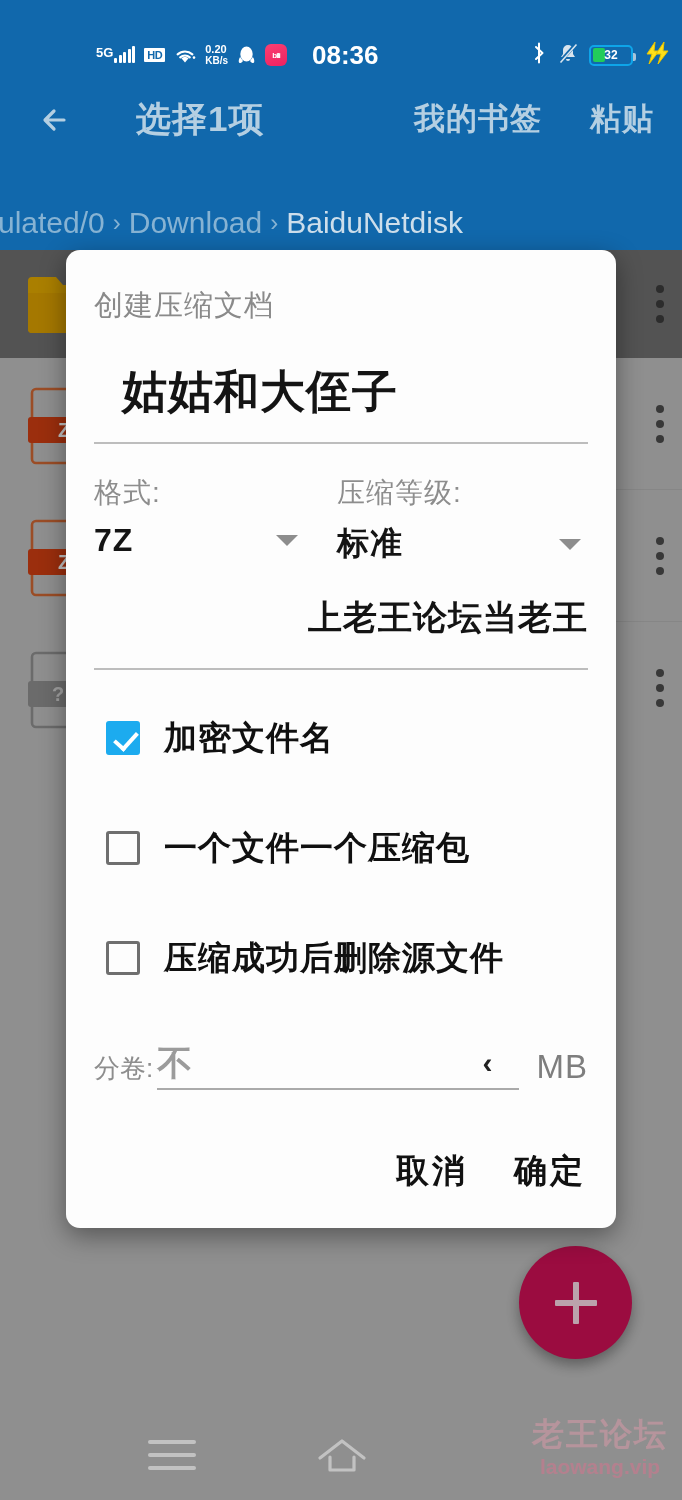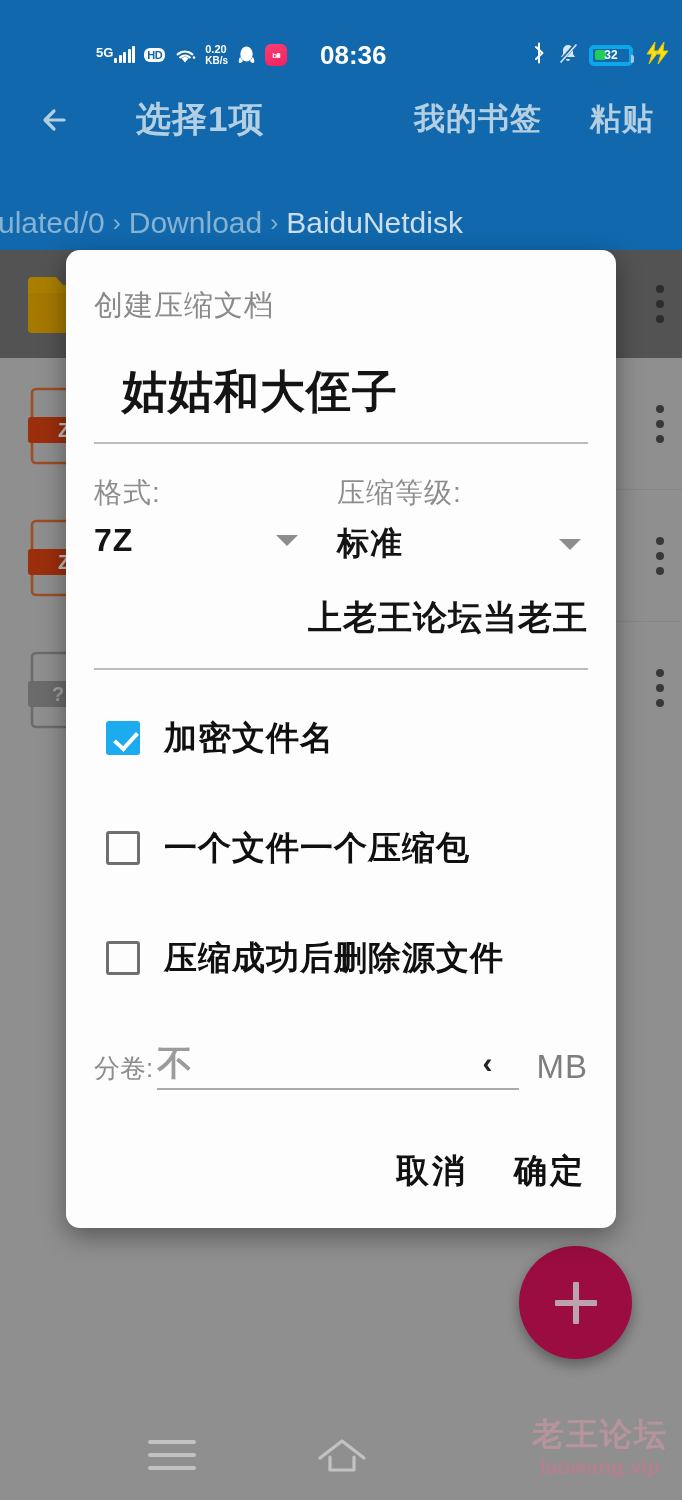--- a/index.html
+++ b/index.html
@@ -35,35 +35,35 @@
   .g5 { color:#fff; font-size:13px; font-weight:bold; line-height:11px; align-self:flex-start;}
   .bars { display:flex; align-items:flex-end; gap:1.5px; height:16px; }
   .bars i { display:block; width:3px; background:#fff; border-radius:1px; }
   .bars i:nth-child(1){height:5px}
   .bars i:nth-child(2){height:8px}
   .bars i:nth-child(3){height:11px}
   .bars i:nth-child(4){height:14px}
   .bars i:nth-child(5){height:17px}
   .hd {
     background:#fff; color:#1168ac; font-size:11px; font-weight:bold;
-    border-radius:6px; padding:1px 3px; line-height:12px; letter-spacing:-0.5px;
+    border-radius:1px; padding:1px 3px; line-height:12px; letter-spacing:-0.5px;
   }
   .wifi { width:22px; height:17px; position:relative; }
   .speed { color:#fff; font-size:11px; font-weight:bold; line-height:11px; }
   .speed .u { font-size:10px; font-weight:bold; }
   .qq { width:19px; height:21px; }
   .applogo {
     width:22px; height:22px; border-radius:6px;
     background:linear-gradient(160deg,#fb3f72,#ee2161);
     display:flex; align-items:center; justify-content:center;
     color:#fff; font-size:8px; font-weight:bold; letter-spacing:-1px;
   }
-  .clock { color:#fff; font-size:26px; font-weight:bold; margin-left:24px; letter-spacing:0px; }
+  .clock { color:#fff; font-size:26px; font-weight:bold; margin-left:16px; letter-spacing:0px; }
   .batt {
-    width:44px; height:21px; border:4px solid #0ea5e9; border-radius:5px;
+    width:44px; height:21px; border:2px solid #0ea5e9; border-radius:5px;
     position:relative; display:flex; align-items:center; padding:1.5px;
   }
   .batt::after{
     content:""; position:absolute; right:-5px; top:6px; width:3px; height:8px;
     background:#a9c5da; border-radius:0 2px 2px 0;
   }
   .batt .fill { width:34%; height:100%; background:#22cc5a; border-radius:2px; }
   .batt .pct {
     position:absolute; left:0; right:0; text-align:center;
     color:#fff; font-size:12px; font-weight:bold; line-height:16px;

